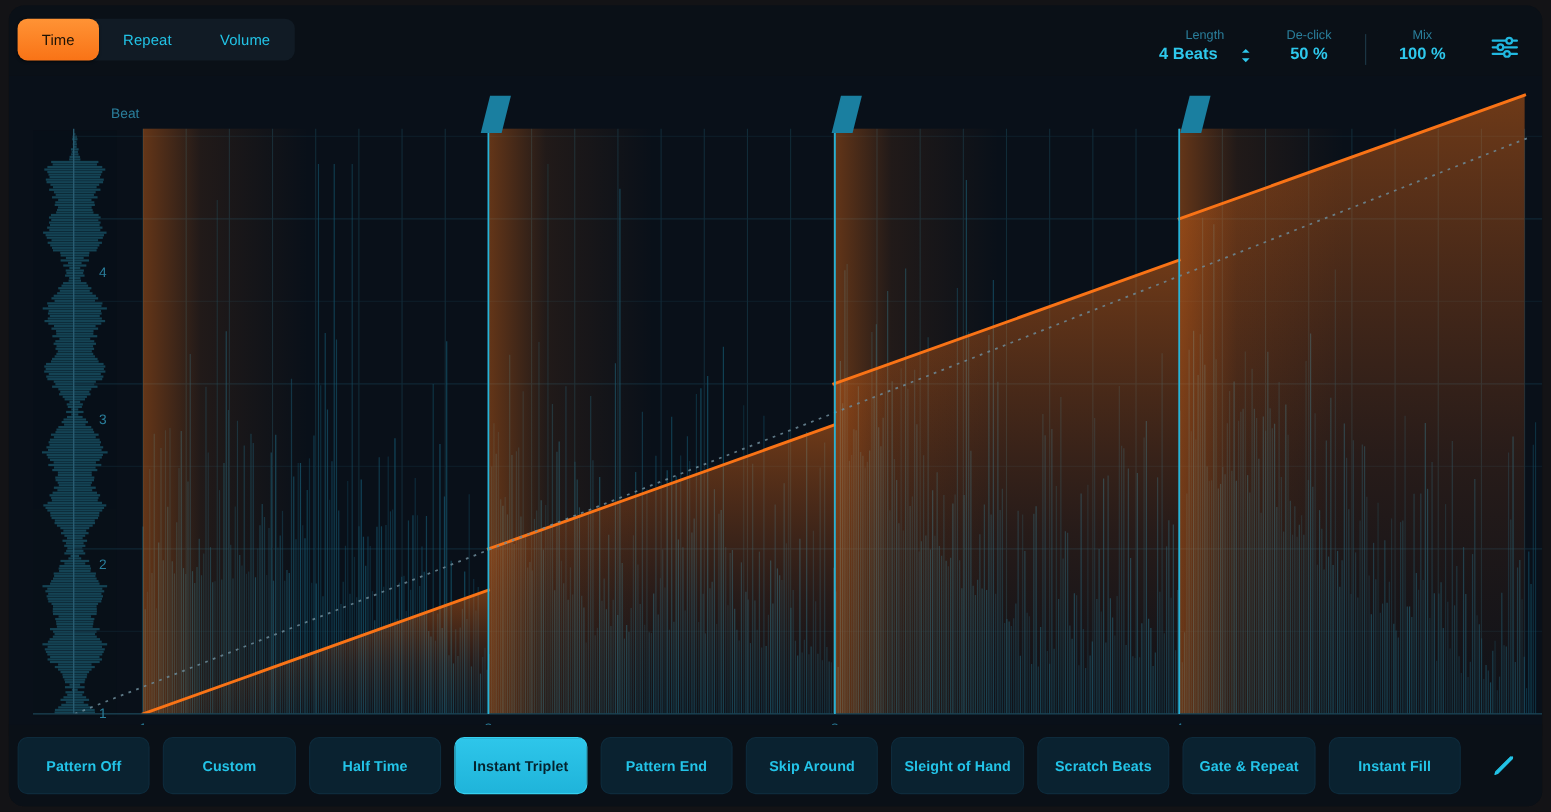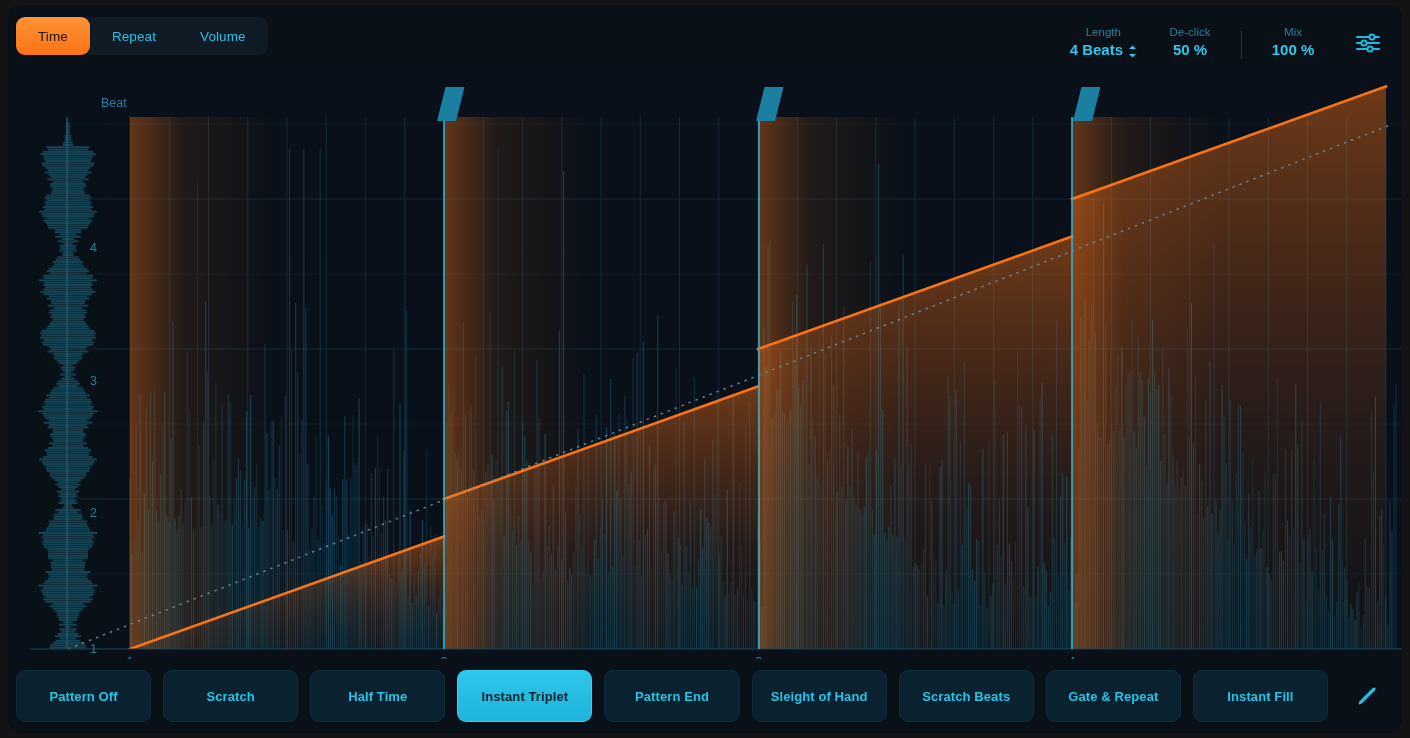--- a/index.html
+++ b/index.html
@@ -73,21 +73,21 @@
     font-size: 11.5px;
     color: #2a7f9c;
     line-height: 15px;
     font-weight: 400;
   }
   .ro-value {
     font-size: 15px;
     color: #2ec8ec;
     font-weight: 700;
     line-height: 19px;
-    display: flex; align-items: center; gap: 5px;
+    display: flex; align-items: center; gap: 21px;
   }
   .ro-sep {
     width: 1px; height: 28px;
     background: #1d3a49;
     margin: 0 8px;
   }
   .stepper-ico { display: inline-block; width: 9px; height: 13px; }
   .settings-btn {
     width: 36px; height: 32px;
     display: flex; align-items: center; justify-content: center;
@@ -1180,24 +1180,25 @@
           <text x="122" y="597" text-anchor="middle">1</text>
           <text x="436" y="597" text-anchor="middle">2</text>
           <text x="751" y="597" text-anchor="middle">3</text>
           <text x="1064" y="597" text-anchor="middle">4</text>
         </g>
       </svg>
     </div>
 
     <div class="footer">
       <div class="pattern-btn">Pattern Off</div>
-      <div class="pattern-btn">Scratch</div>
+      <div class="pattern-btn">Custom</div>
       <div class="pattern-btn">Half Time</div>
       <div class="pattern-btn active">Instant Triplet</div>
       <div class="pattern-btn">Pattern End</div>
+      <div class="pattern-btn">Skip Around</div>
       <div class="pattern-btn">Sleight of Hand</div>
       <div class="pattern-btn">Scratch Beats</div>
       <div class="pattern-btn">Gate &amp; Repeat</div>
       <div class="pattern-btn">Instant Fill</div>
 
       <div class="pencil-btn">
         <svg width="26" height="26" viewBox="0 0 26 26">
           <path d="M5 21 L7.5 20.2 L21 6.7 L19.3 5 L5.8 18.5 Z" fill="#23c4e8" stroke="#23c4e8" stroke-width="1" stroke-linejoin="round"></path>
           <circle cx="20.6" cy="5.6" r="1" fill="#23c4e8"></circle>
         </svg>

